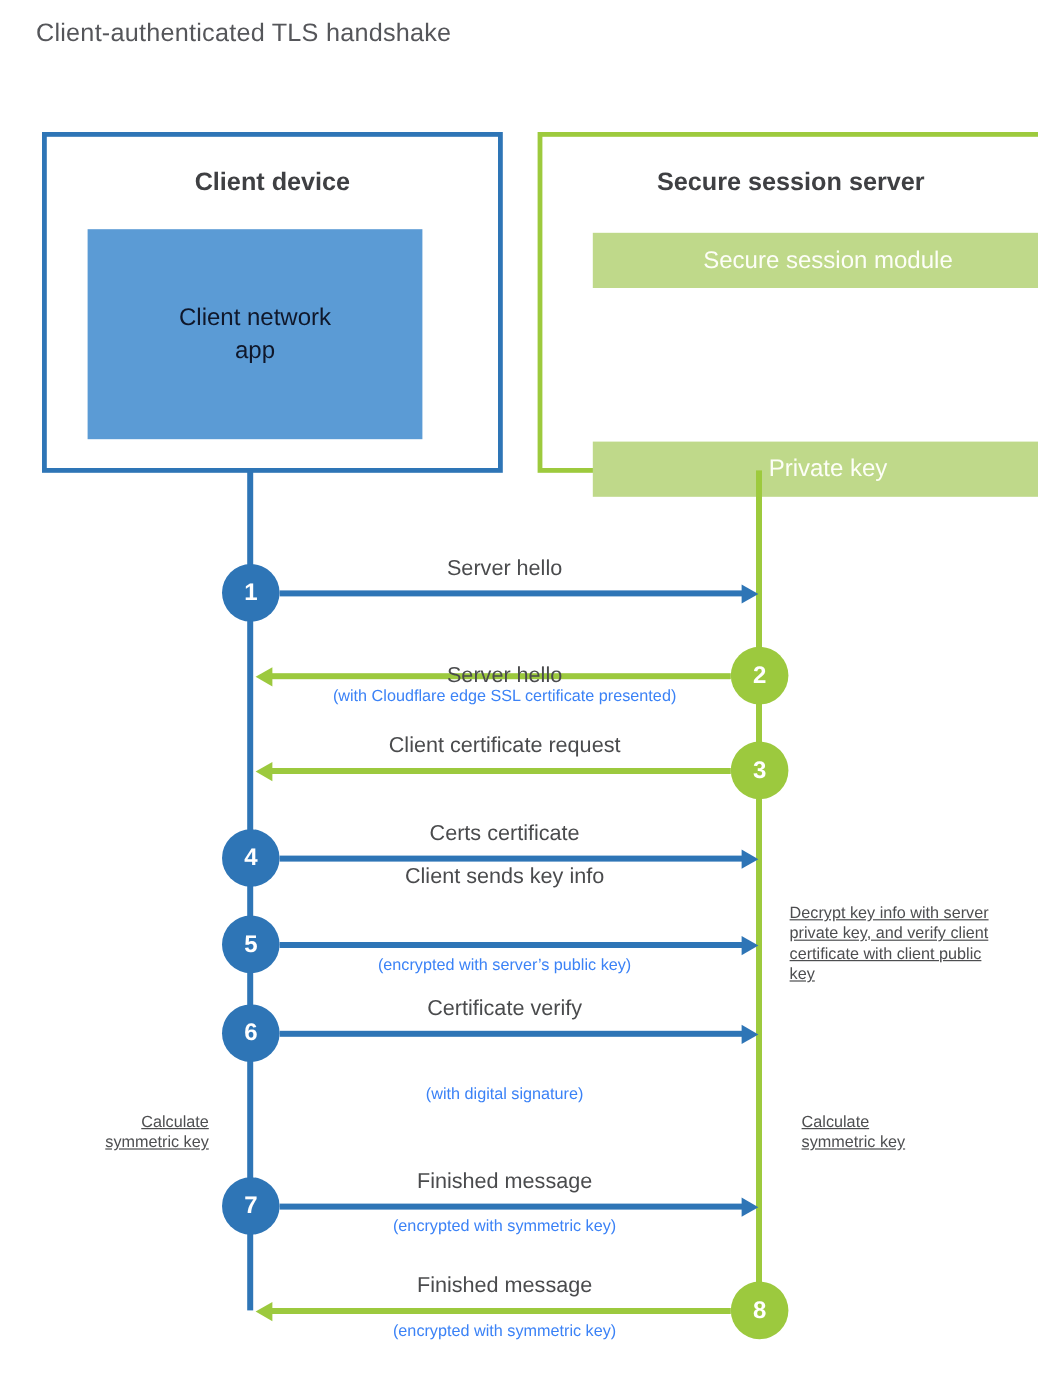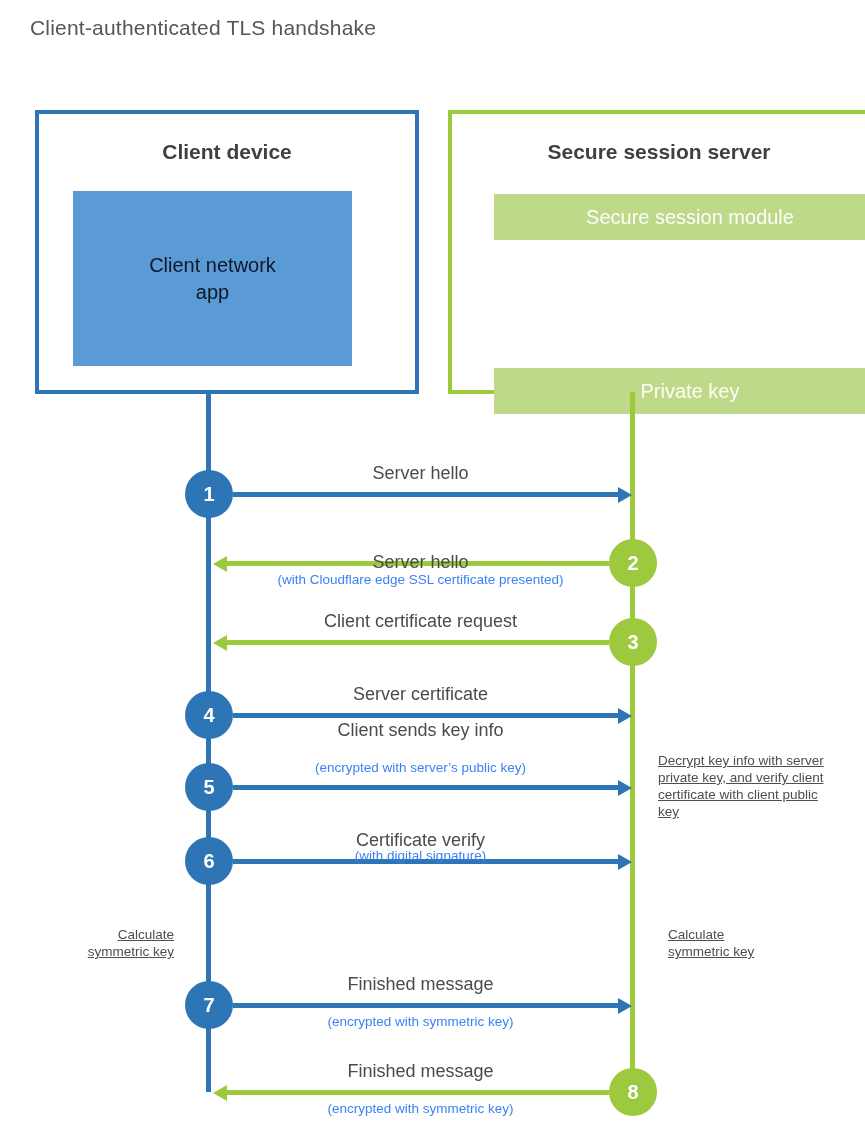--- a/index.html
+++ b/index.html
@@ -97,35 +97,35 @@
   </div>
 
   <div>
     <div class="harrow green left" style="left:226px;top:640px;width:383px"></div>
     <div class="alabel" style="top:611px">Client certificate request</div>
     <div class="circle green" style="left:609px;top:618px">3</div>
   </div>
 
   <div>
     <div class="harrow blue right" style="left:233px;top:713px;width:386px"></div>
-    <div class="alabel" style="top:684px">Server certificate</div>
+    <div class="alabel" style="top:684px">Certs certificate</div>
     <div class="circle blue" style="left:185px;top:691px">4</div>
   </div>
 
   <div>
     <div class="harrow blue right" style="left:233px;top:785px;width:386px"></div>
     <div class="alabel" style="top:720px">Client sends key info</div>
-    <div class="asub" style="top:760px">(encrypted with server’s public key)</div>
+    <div class="asub" style="top:796px">(encrypted with server’s public key)</div>
     <div class="circle blue" style="left:185px;top:763px">5</div>
   </div>
 
   <div>
     <div class="harrow blue right" style="left:233px;top:859px;width:386px"></div>
     <div class="alabel" style="top:830px">Certificate verify</div>
-    <div class="asub" style="top:848px">(with digital signature)</div>
+    <div class="asub" style="top:904px">(with digital signature)</div>
     <div class="circle blue" style="left:185px;top:837px">6</div>
   </div>
 
   <div>
     <div class="harrow blue right" style="left:233px;top:1003px;width:386px"></div>
     <div class="alabel" style="top:974px">Finished message</div>
     <div class="asub" style="top:1014px">(encrypted with symmetric key)</div>
     <div class="circle blue" style="left:185px;top:981px">7</div>
   </div>
 

